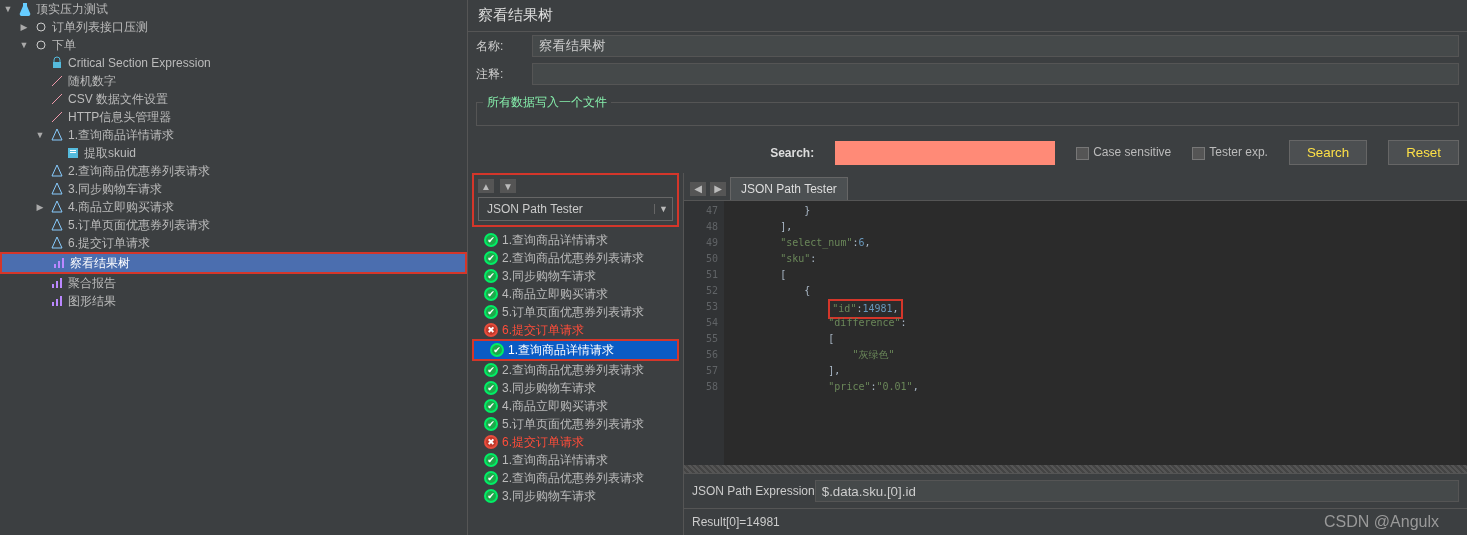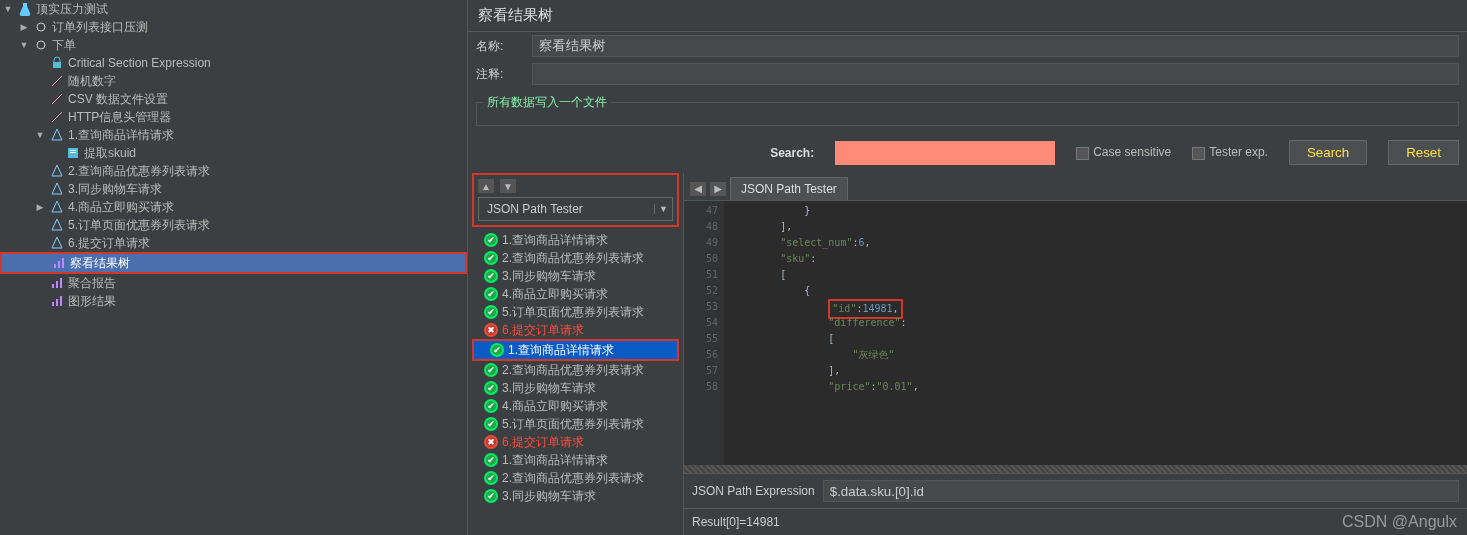--- a/index.html
+++ b/index.html
@@ -41,23 +41,23 @@
 .tab-bar { display: flex; padding: 4px 6px 0 6px; align-items: center; gap: 4px; }
 .tab { background: #4c5052; color: #ddd; padding: 4px 10px; border: 1px solid #666; border-bottom: none; }
 .code-area { flex: 1; display: flex; background: #2b2b2b; color: #a9b7c6; font-family: Consolas, monospace; font-size: 10px; overflow: hidden; border-top: 1px solid #555; }
 .gutter { width: 40px; background: #313335; color: #606366; text-align: right; padding: 2px 6px 2px 0; }
 .code-lines { padding: 2px 0 2px 8px; flex: 1; white-space: pre; overflow: hidden; }
 .code-line { height: 16px; line-height: 16px; }
 .hl-str { color: #6a8759; }
 .hl-num { color: #6897bb; }
 .id-box { border: 2px solid #d4362a; padding: 0 2px; display: inline-block; }
 .bottom-panel { border-top: 1px solid #555; }
-.path-row { display: flex; align-items: center; padding: 6px 8px; gap: 8px; border-bottom: 1px solid #555; }
+.path-row { display: flex; align-items: center; padding: 6px 8px; border-bottom: 1px solid #555; }
 .result-row { padding: 6px 8px; color: #ccc; }
-.watermark { position: fixed; bottom: 4px; right: 10px; color: #999; font-size: 16px; pointer-events: none; }
+.watermark { position: fixed; bottom: 4px; right: 28px; color: #999; font-size: 16px; pointer-events: none; }
 .redbox-combo { border: 2px solid #d4362a; padding: 4px 4px 4px 4px; margin: 0 4px 4px 4px; }
 .scroll-stub { height: 8px; background: repeating-linear-gradient(45deg,#555,#555 2px,#444 2px,#444 4px); }
 </style>
 </head>
 <body>
 
 <div class="left-panel">
   <div id="tree-container">
       <div class="tree-item">
         <span class="ind w0"></span>

